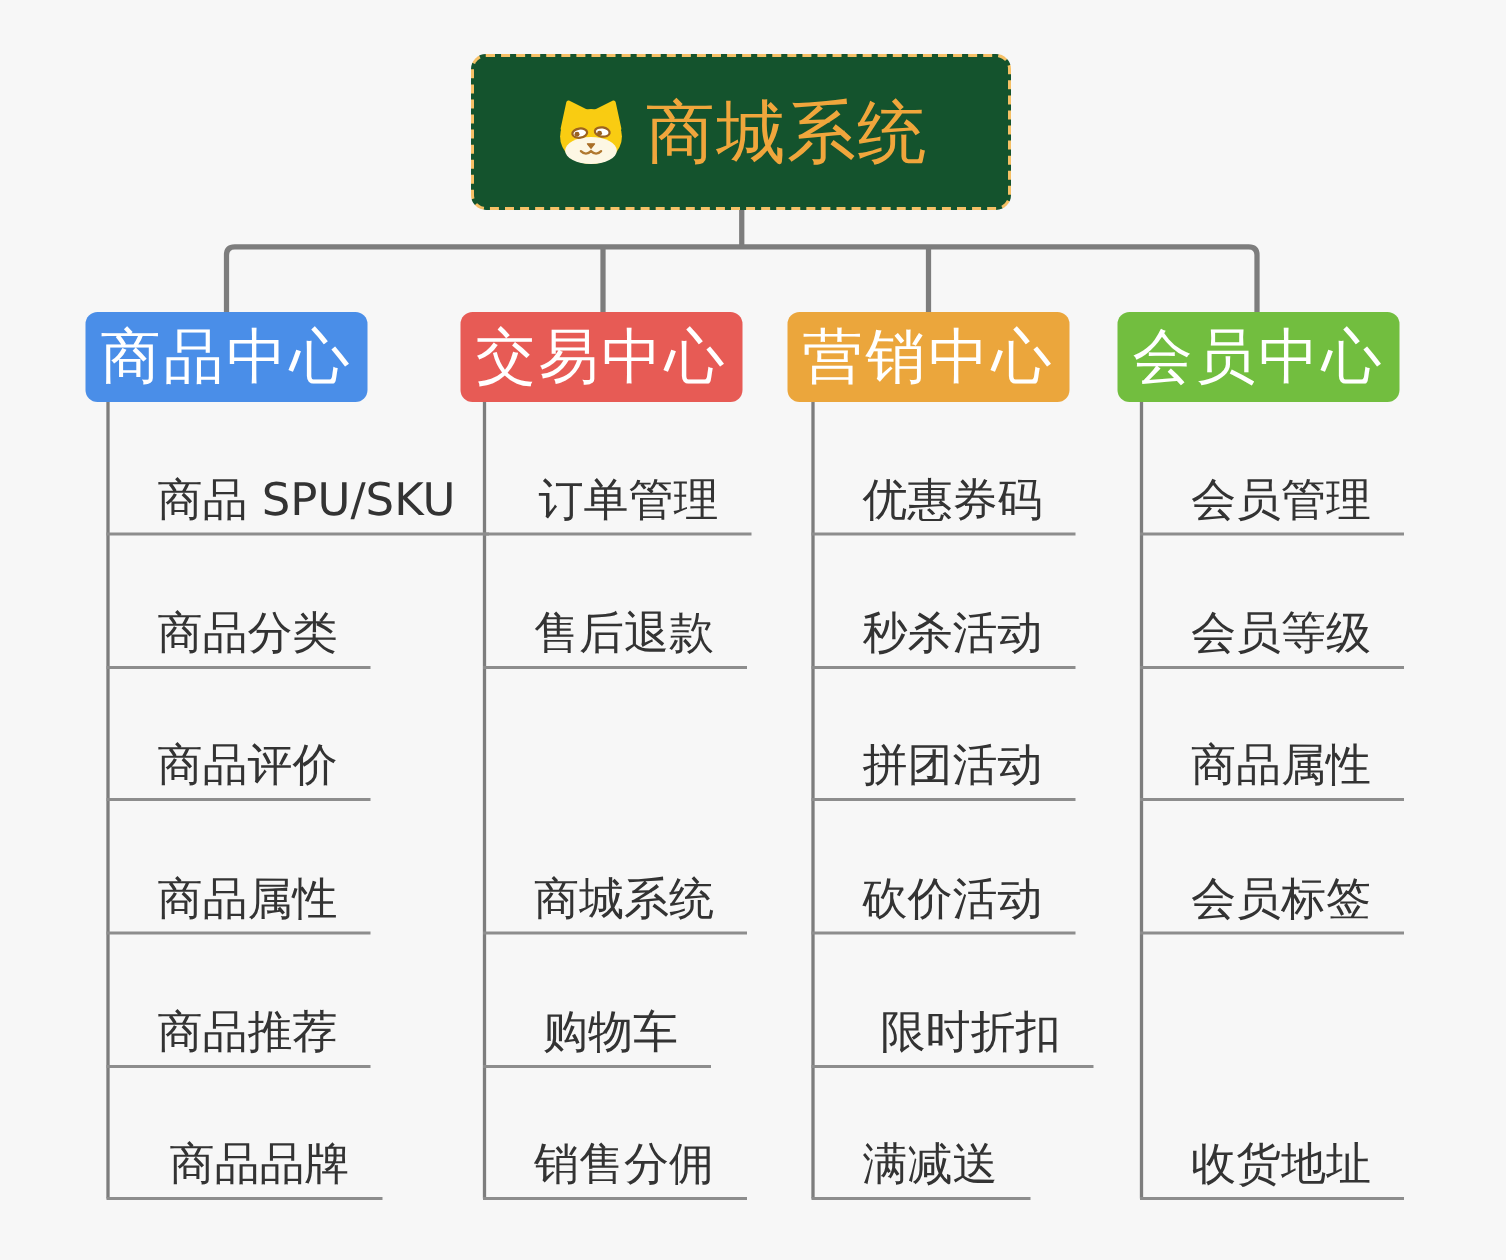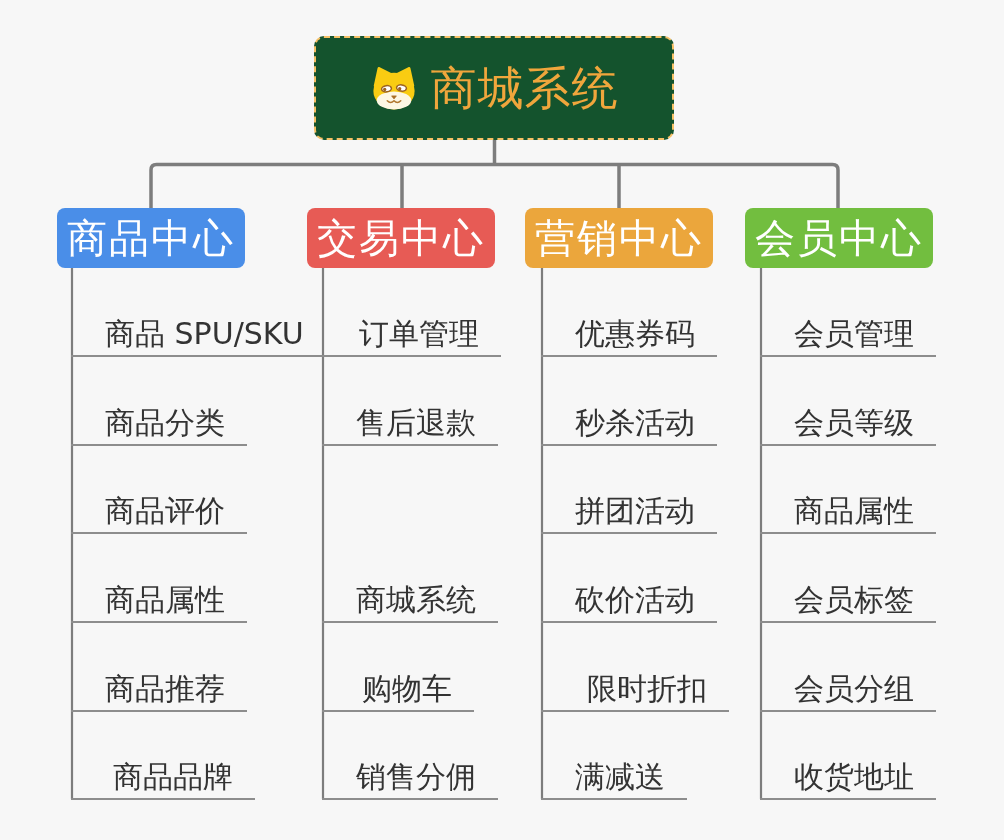--- a/index.html
+++ b/index.html
@@ -142,15 +142,14 @@
     <div class="leaf" style="left: 541px; top: 586px;">砍价活动</div>
     <div class="leaf" style="left: 541px; top: 675px; padding-left: 46px;">限时折扣</div>
     <div class="leaf" style="left: 541px; top: 763px;">满减送</div>
     <div class="branch" style="left: 745px; background: rgb(114, 190, 63);">
       <span class="branch-label">会员中心</span>
     </div>
     <div class="leaf" style="left: 760px; top: 320px;">会员管理</div>
     <div class="leaf" style="left: 760px; top: 409px;">会员等级</div>
     <div class="leaf" style="left: 760px; top: 497px;">商品属性</div>
     <div class="leaf" style="left: 760px; top: 586px;">会员标签</div>
-    <div class="leaf" style="left: 760px; top: 675px;">会员分组</div>
     <div class="leaf" style="left: 760px; top: 763px;">收货地址</div>
   </div>
 
 </body></html>

